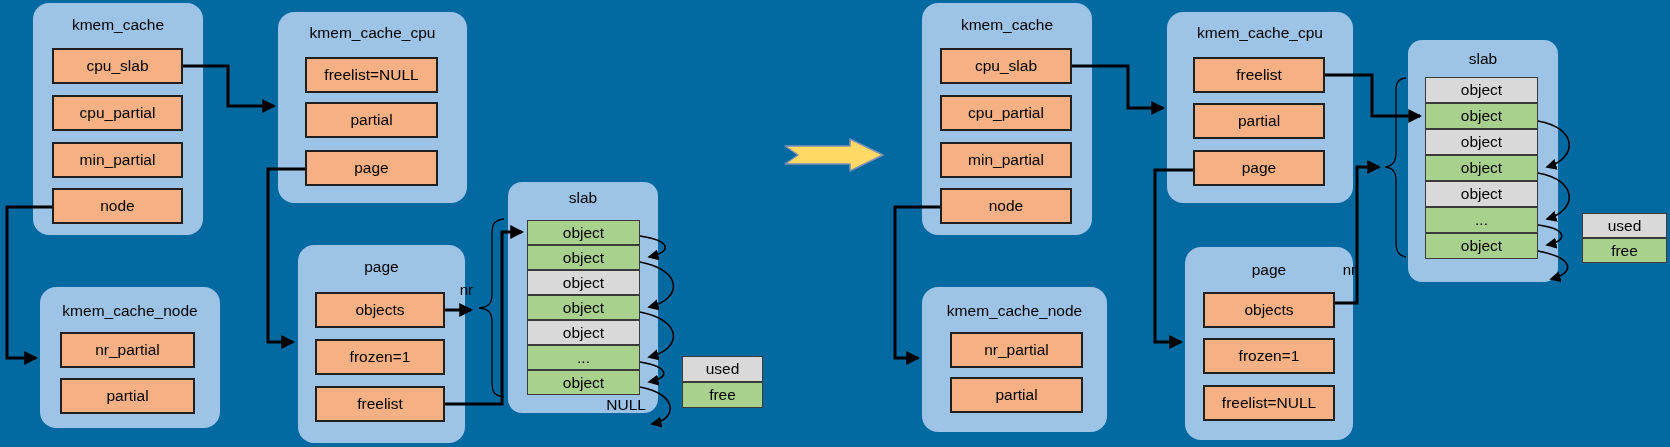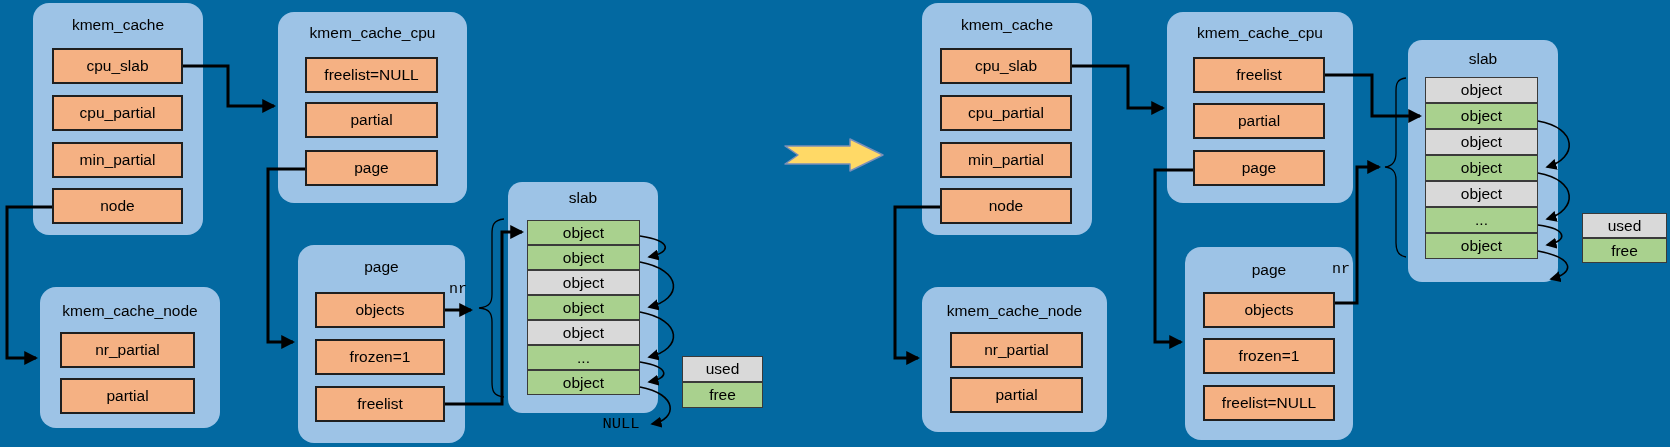--- a/index.html
+++ b/index.html
@@ -13,21 +13,21 @@
     position:absolute; background:#F5B183; border:2px solid #1f1f1f;
     display:flex; align-items:center; justify-content:center;
     font-size:15.5px; box-sizing:border-box;
   }
   .slabrow{
     position:absolute; border:1.5px solid #3a3a3a; box-sizing:border-box;
     display:flex; align-items:center; justify-content:center; font-size:15.5px;
   }
   .slabrow[data-state="free"]{background:#A9D18E;}
   .slabrow[data-state="used"]{background:#D9D9D9;}
-  .floatlabel{position:absolute; font-size:15px; text-align:center;font-family:Liberation Mono, monospace;}
+  .floatlabel{position:absolute; font-size:15px; text-align:right;}
   svg#connectors{position:absolute; left:0; top:0; z-index:5; pointer-events:none;}
   .thick{stroke:#000; stroke-width:3; fill:none;}
   .thin{stroke:#000; stroke-width:1.6; fill:none;}
   .brace{stroke:#000; stroke-width:1.3; fill:none;}
 </style>
 </head>
 <body>
 
 <div id="stage">
 
@@ -59,21 +59,21 @@
   <div class="boxtitle" style="left:508px;top:189px;width:150px;">slab</div>
   <div class="slabrow" style="left:527px;top:220px;width:113px;height:25px;" data-state="free">object</div>
   <div class="slabrow" style="left:527px;top:245px;width:113px;height:25px;" data-state="free">object</div>
   <div class="slabrow" style="left:527px;top:270px;width:113px;height:25px;" data-state="used">object</div>
   <div class="slabrow" style="left:527px;top:295px;width:113px;height:25px;" data-state="free">object</div>
   <div class="slabrow" style="left:527px;top:320px;width:113px;height:25px;" data-state="used">object</div>
   <div class="slabrow" style="left:527px;top:345px;width:113px;height:25px;" data-state="free">...</div>
   <div class="slabrow" style="left:527px;top:370px;width:113px;height:25px;" data-state="free">object</div>
 
   <div class="floatlabel" style="left:443px;top:281px;width:30px;">nr</div>
-  <div class="floatlabel" style="left:596px;top:415px;width:50px;font-size:15.5px;">NULL</div>
+  <div class="floatlabel" style="left:596px;top:396px;width:50px;font-size:15.5px;">NULL</div>
 
   <div class="slabrow" style="left:682px;top:356px;width:81px;height:26px;" data-state="used">used</div>
   <div class="slabrow" style="left:682px;top:382px;width:81px;height:26px;" data-state="free">free</div>
 
   <div class="bluebox" style="left:922px;top:3px;width:170px;height:232px;"></div>
   <div class="boxtitle" style="left:922px;top:16px;width:170px;">kmem_cache</div>
   <div class="field" style="left:940px;top:48px;width:132px;height:36px;">cpu_slab</div>
   <div class="field" style="left:940px;top:95px;width:132px;height:36px;">cpu_partial</div>
   <div class="field" style="left:940px;top:142px;width:132px;height:36px;">min_partial</div>
   <div class="field" style="left:940px;top:188px;width:132px;height:36px;">node</div>

